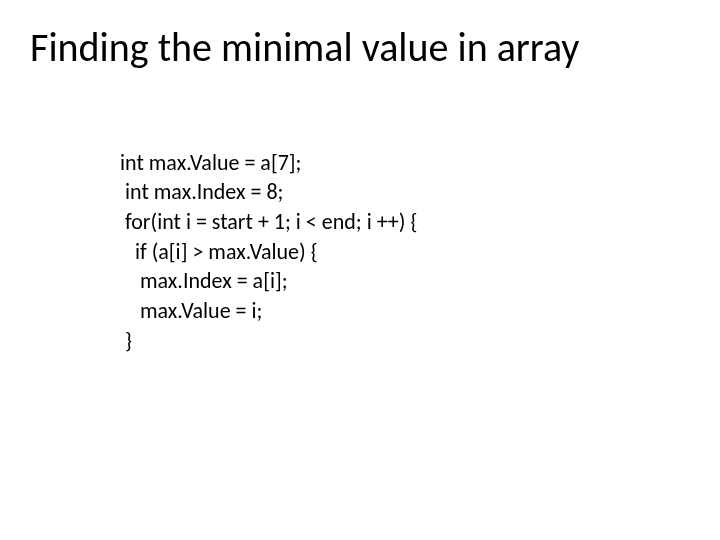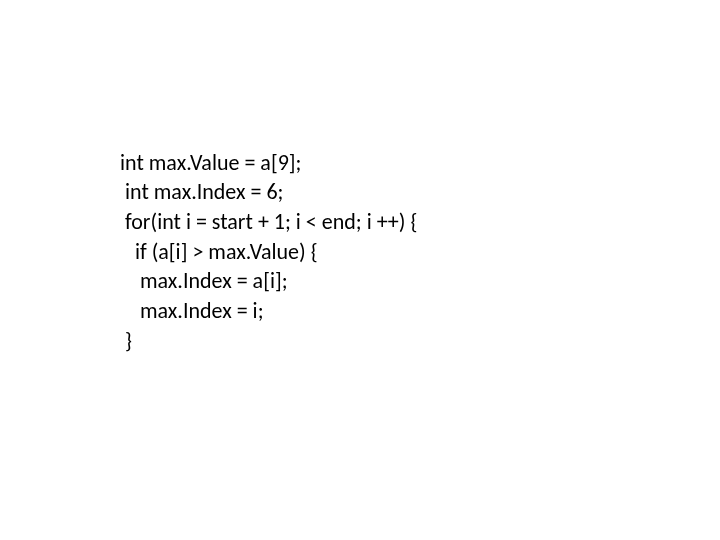--- a/index.html
+++ b/index.html
@@ -34,22 +34,23 @@
     left: 120px;
     font-size: 22px;
     line-height: 1.35;
     white-space: pre;
   }
 </style>
 </head>
 <body>
 
 <div class="slide">
+  <div class="title">Finding the minimal value in array</div>
   <div class="body">
-<span>int max.Value = a[9];</span>
-<span> int max.Index = 6;</span>
+<span>int max.Value = a[7];</span>
+<span> int max.Index = 8;</span>
 <span> for(int i = start + 1; i &lt; end; i ++) {</span>
 <span>   if (a[i] &gt; max.Value) {</span>
 <span>    max.Index = a[i];</span>
-<span>    max.Index = i;</span>
+<span>    max.Value = i;</span>
 <span> }</span>
   </div>
 </div>
 
 </body></html>

